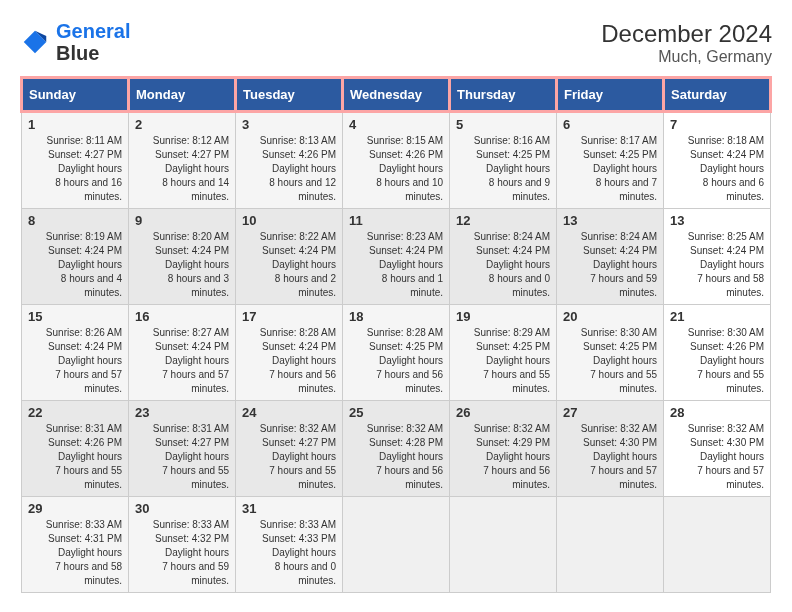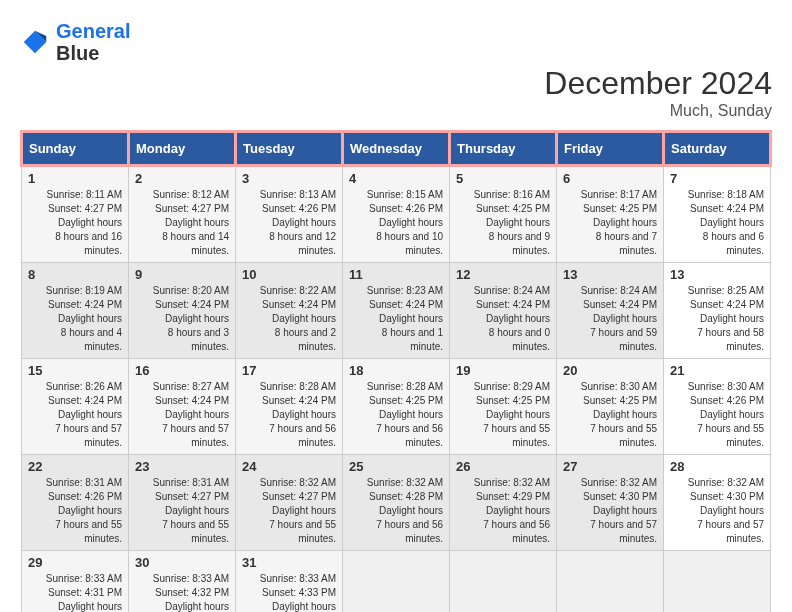--- a/index.html
+++ b/index.html
@@ -31,24 +31,23 @@
       color: #1a73e8;
     }
     .logo-icon {
       width: 30px;
       height: 30px;
     }
     .title-block {
       text-align: right;
     }
     .title-block h1 {
-      font-size: 32px;
+      font-size: 24px;
       font-weight: normal;
       color: #333;
-      margin-top: 45px;
     }
     .title-block h2 {
       font-size: 16px;
       font-weight: normal;
       color: #555;
     }
     table {
       width: 100%;
       border-collapse: collapse;
       font-size: 11px;
@@ -105,21 +104,21 @@
       <polygon points="20,5 35,20 20,35 5,20" fill="#1a73e8"></polygon>
       <polygon points="20,5 35,12 35,20" fill="#0d47a1"></polygon>
     </svg>
     <div class="logo-text">
       <div><span>General</span></div>
       <div>Blue</div>
     </div>
   </div>
   <div class="title-block">
     <h1>December 2024</h1>
-    <h2>Much, Sunday</h2>
+    <h2>Much, Germany</h2>
   </div>
 </div>
 
 <table>
   <thead>
     <tr>
     <th>Sunday</th>
         <th>Monday</th>
         <th>Tuesday</th>
         <th>Wednesday</th>

